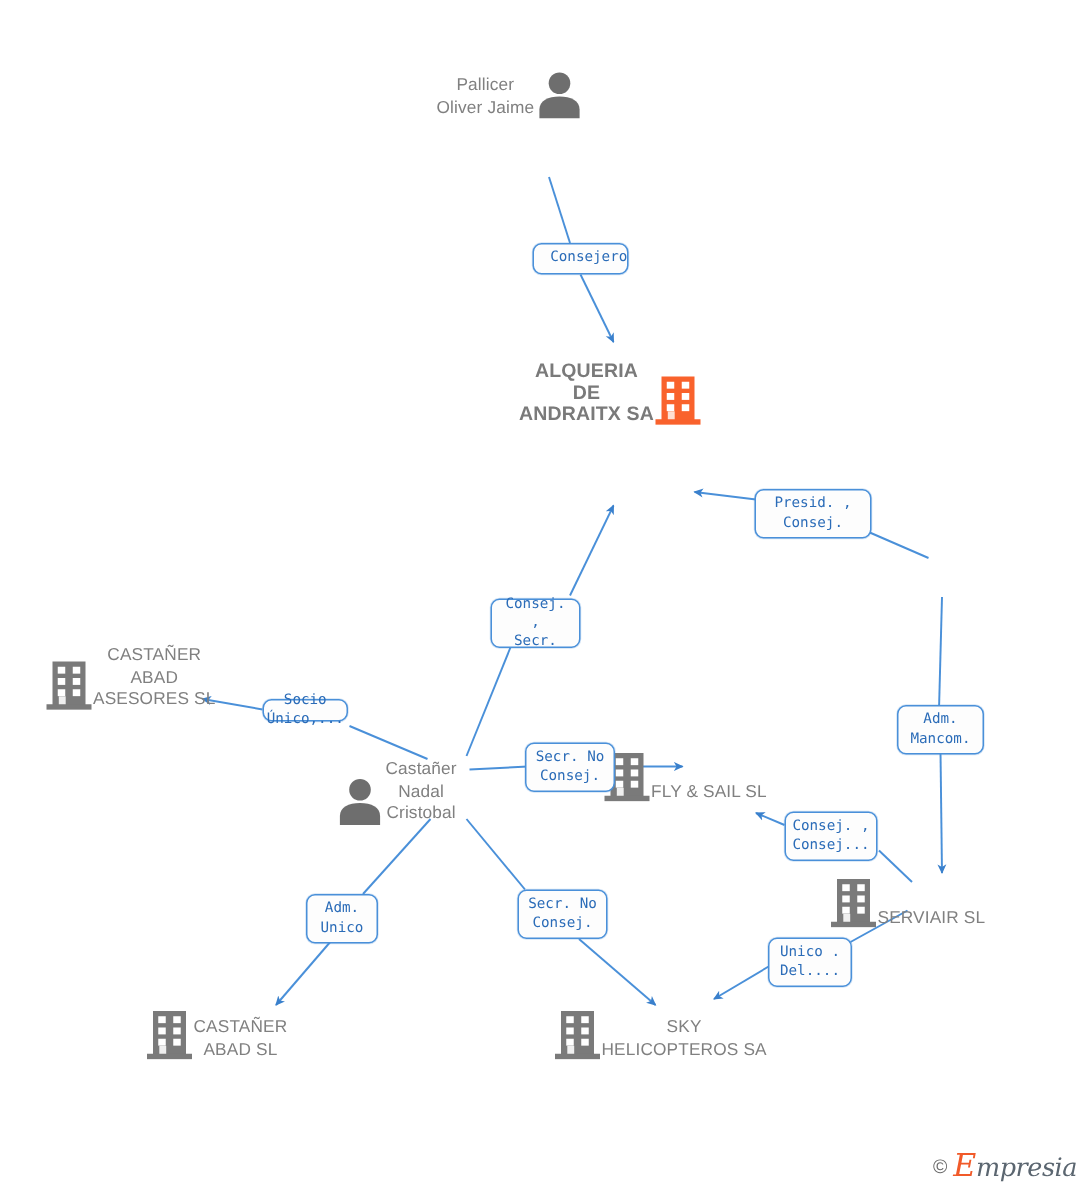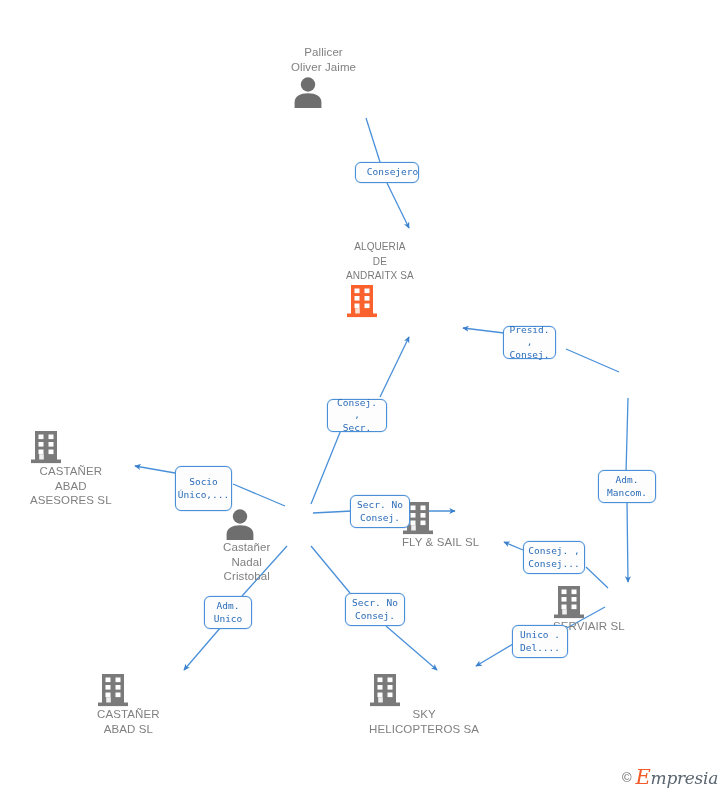--- a/index.html
+++ b/index.html
@@ -22,37 +22,36 @@
     left: 0;
     top: 0;
     width: 728px;
     height: 795px;
     pointer-events: none;
   }
   
   .node {
     position: absolute;
     display: flex;
-    flex-direction: column;
-    align-items: flex-start;
+    align-items: flex-end;
     width: 150px;
     margin-left: -75px;
   }
   .node .node-label {
     color: #808080;
     font-size: 11.5px;
     line-height: 14.5px;
     text-align: center;
     white-space: pre-line;
     letter-spacing: 0.1px;
   }
   .node.company-main .node-label {
-    font-weight: normal;
+    font-weight: bold;
     color: #7a7a7a;
-    font-size: 10px;
+    font-size: 13px;
   }
   .node .icon-wrap {
     display: block;
     line-height: 0;
   }
   
   .rel {
     position: absolute;
     box-sizing: border-box;
     border: 1px solid #4a90d9;
@@ -268,27 +267,27 @@
         <rect x="18.5" y="19.5" width="5" height="4.6" fill="#ffffff"></rect>
         <rect x="9.2" y="24.2" width="4.6" height="5.3" fill="#efefef"></rect>
       </svg>
     </span>
     <div class="node-label">SKY
 HELICOPTEROS SA</div>
   </div>
 
   <div class="rel" style="left:355px; top:162px; width:64px; height:21px;padding-left:15px;">Consejero</div>
 
-  <div class="rel" style="left:503px; top:326px; width:53px; height:33px;">Presid. ,
+  <div class="rel" style="left:503px; top:326px; width:78px; height:33px;">Presid. ,
 Consej.</div>
 
   <div class="rel" style="left:327px; top:399px; width:60px; height:33px;">Consej. ,
 Secr.</div>
 
-  <div class="rel" style="left:175px; top:466px; width:57px; height:45px;">Socio
+  <div class="rel" style="left:175px; top:466px; width:57px; height:15px;">Socio
 Único,...</div>
 
   <div class="rel" style="left:350px; top:495px; width:60px; height:33px;">Secr.  No
 Consej.</div>
 
   <div class="rel" style="left:598px; top:470px; width:58px; height:33px;">Adm.
 Mancom.</div>
 
   <div class="rel" style="left:523px; top:541px; width:62px; height:33px;">Consej. ,
 Consej...</div>

